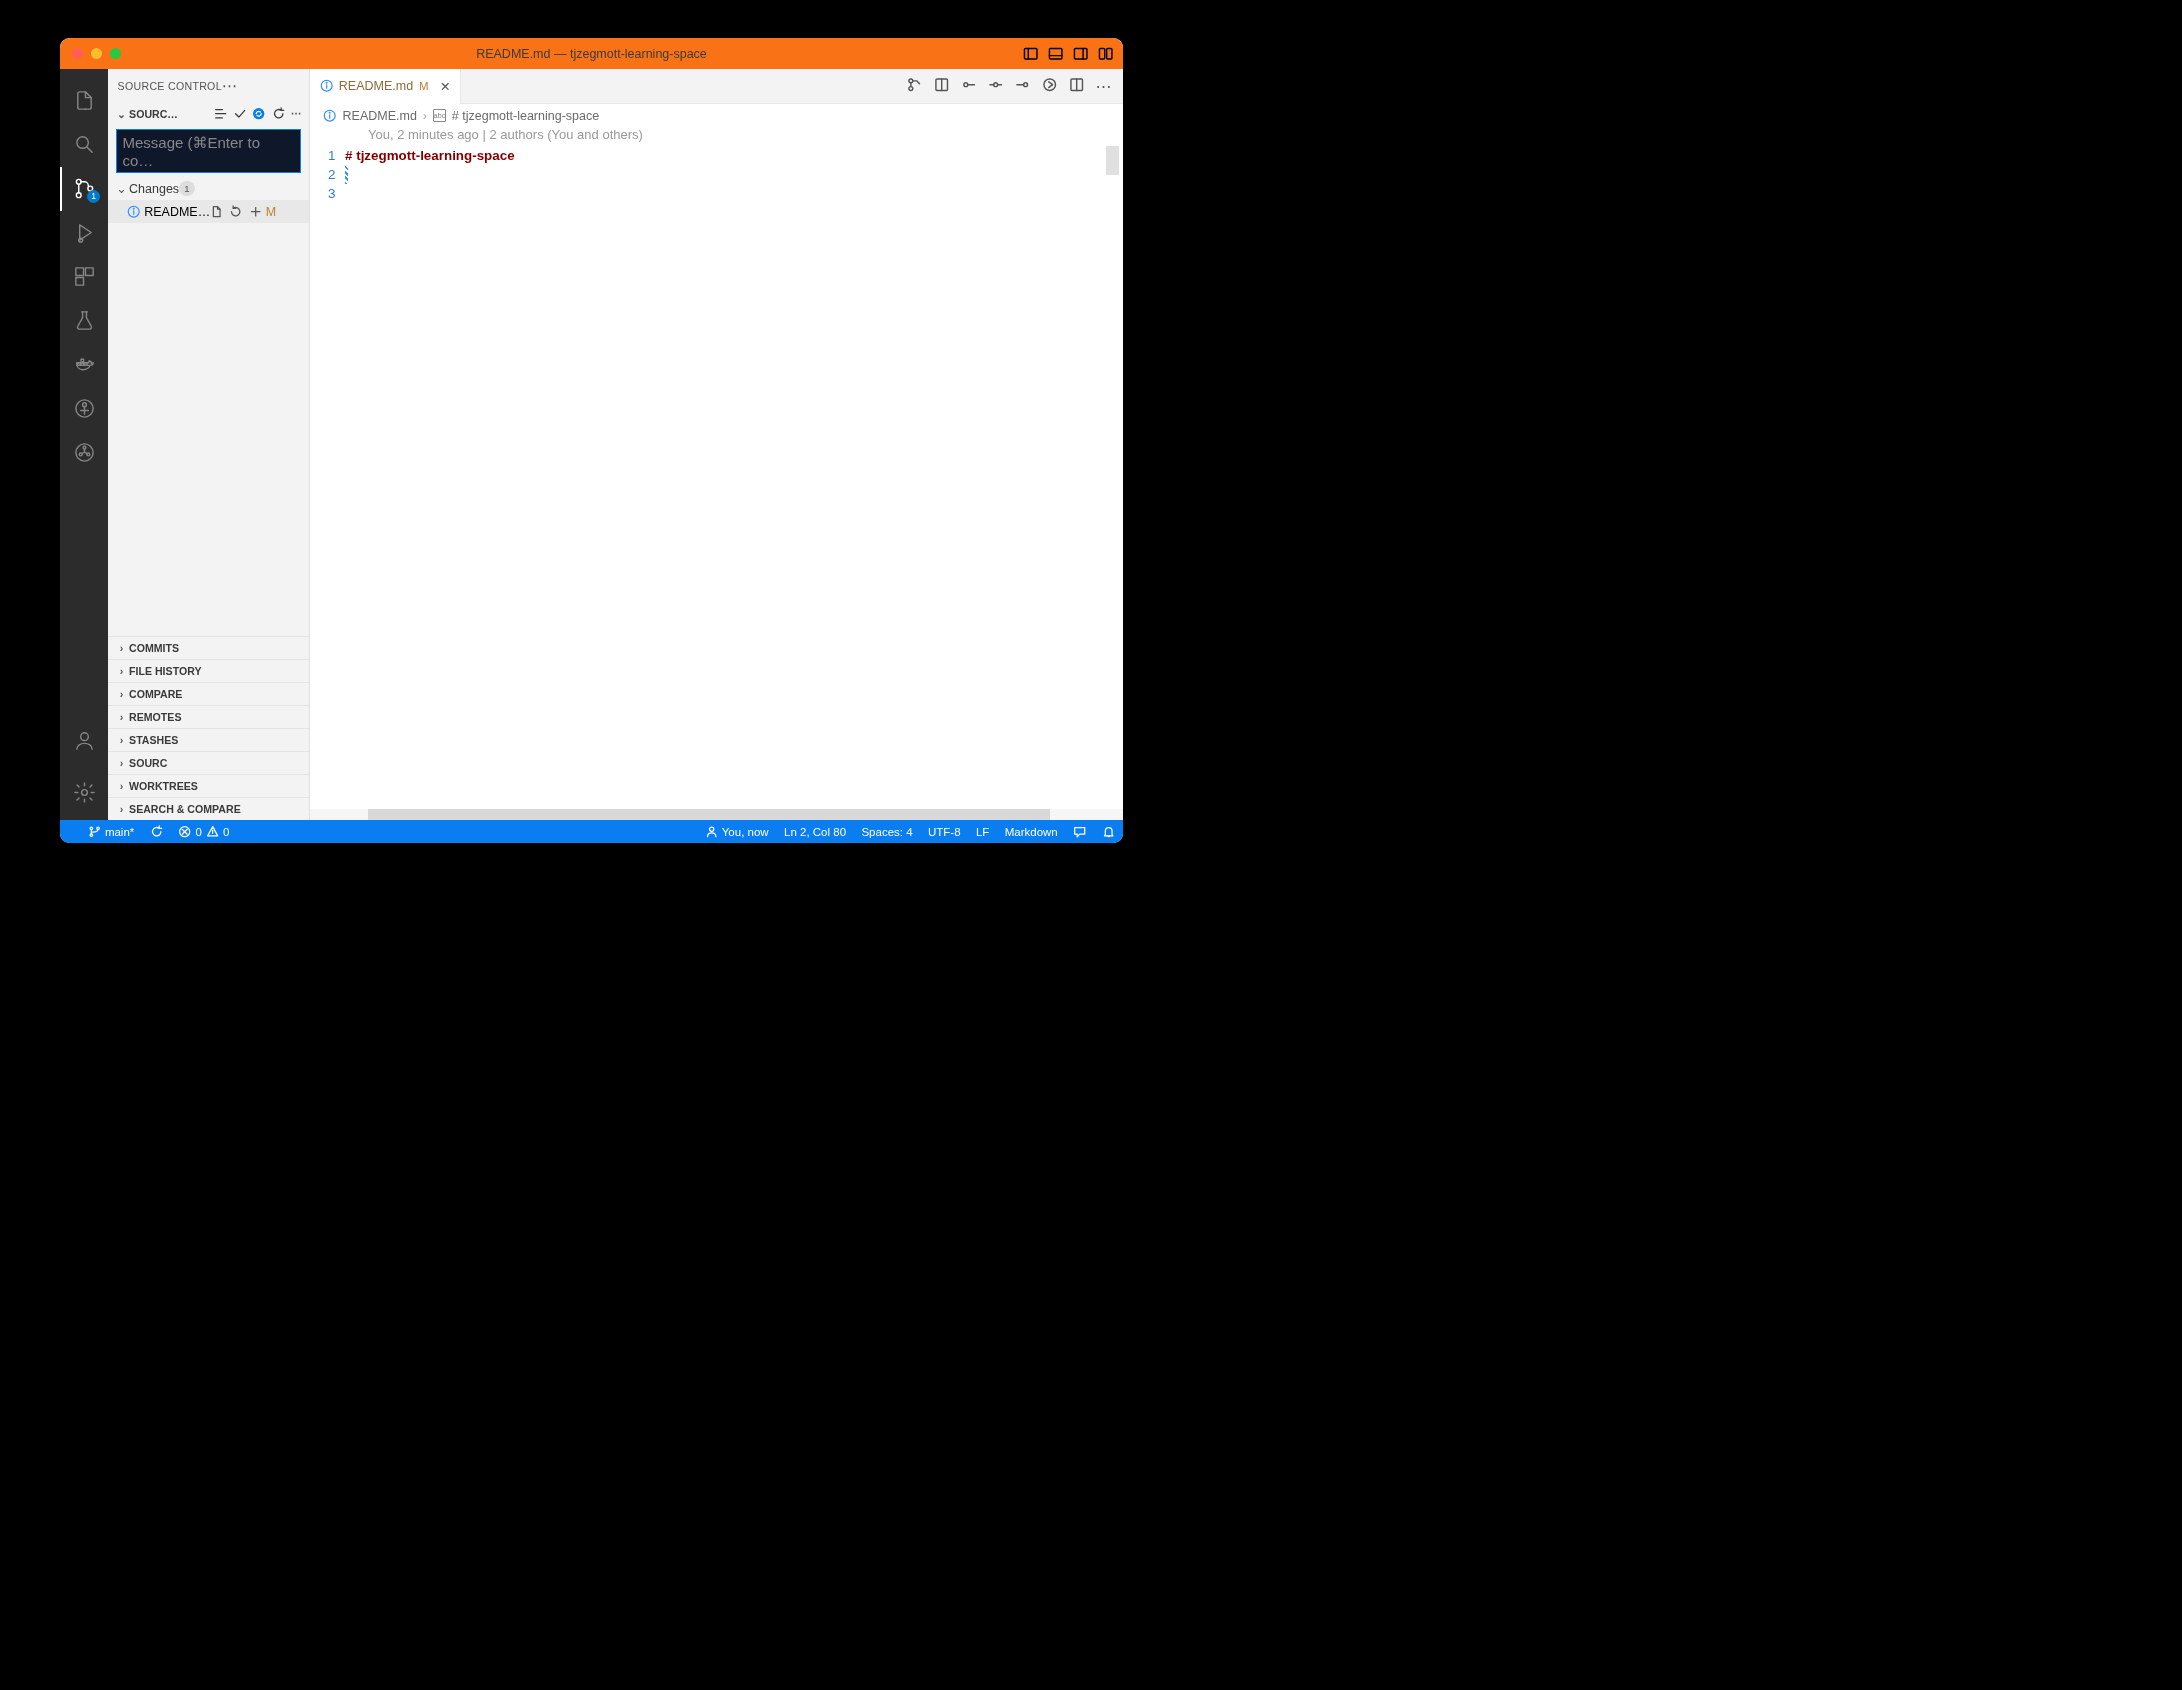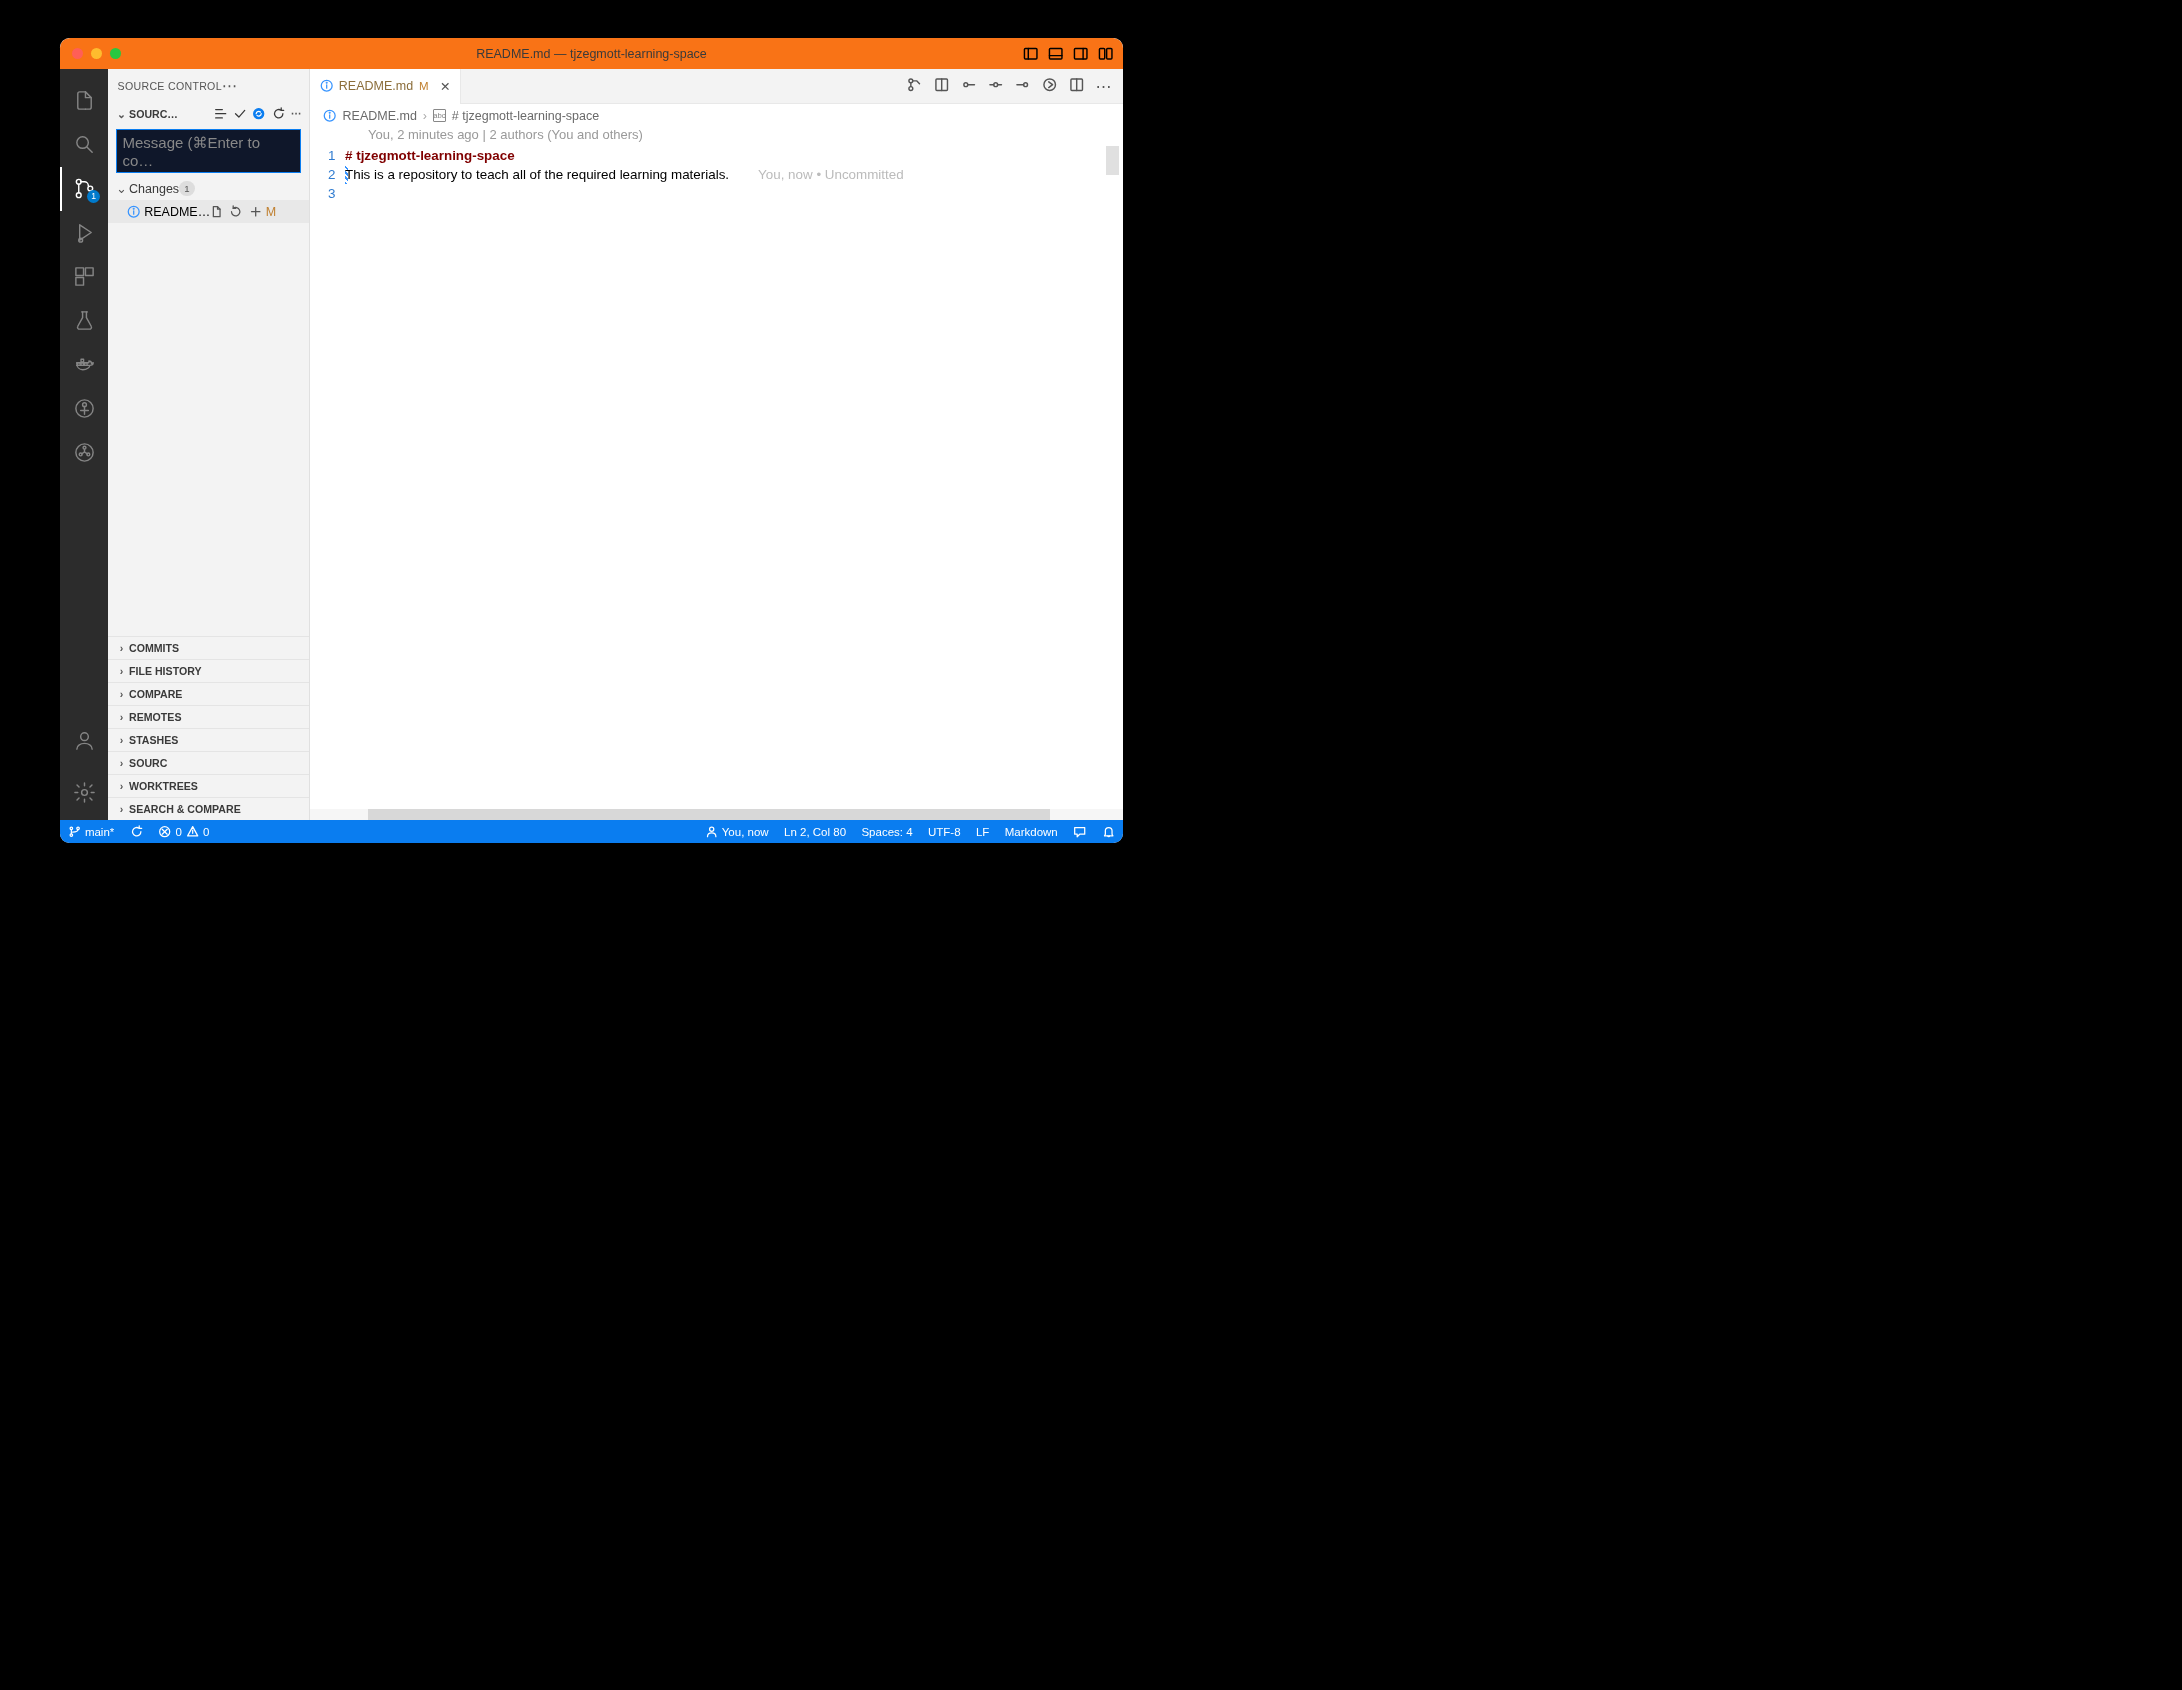--- a/index.html
+++ b/index.html
@@ -58,21 +58,21 @@
 .gutter{width:35px;text-align:right;padding-right:9.6px;color:#2f7bd0;user-select:none;}
 .gutter div{height:19px;line-height:19px;}
 .gut-mod{position:absolute;left:35px;top:19px;width:2.9px;height:19px;background:repeating-linear-gradient(45deg,#3794ff 0 1.9px,transparent 1.9px 3.8px);}
 .code-lines{flex:1;overflow:hidden;}
 .cl{height:19px;line-height:19px;white-space:pre;}
 .md-h1{color:#800000;font-weight:700;}
 .blame-inline{color:#bbb;margin-left:29px;}
 .minimap{position:absolute;right:3.8px;top:0;width:13.4px;height:29px;background:#e0e0e0;}
 .hscroll{height:11.5px;background:#f6f6f6;position:relative;}
 .hthumb{position:absolute;left:58px;width:682px;height:11.5px;top:0;background:#d8d8d8;}
-.statusbar{height:23px;background:#0a7df0;color:#fff;display:flex;align-items:center;font-size:11.5px;}
+.statusbar{height:23px;background:#0a7df0;color:#fff;display:flex;align-items:center;font-size:11.5px;padding-left:20px;}
 .sb-item{padding:0 7.7px;display:flex;align-items:center;gap:3.8px;height:23px;}
 .sb-item svg{width:13.4px;height:13.4px;}
 .sb-spacer2{flex:1;}
 svg{stroke:currentColor;fill:none;stroke-width:1.5;stroke-linecap:round;stroke-linejoin:round;}
 </style>
 </head>
 <body>
 
 <div class="window">
 
@@ -343,21 +343,20 @@
       <div class="blame-summary">You, 2 minutes ago | 2 authors (You and others)</div>
       <div class="code-area">
         <div class="gutter">
           <div>1</div>
             <div>2</div>
             <div>3</div>
         </div>
         <div class="gut-mod"></div>
         <div class="code-lines">
           <div class="cl"><span class="md-h1"># tjzegmott-learning-space</span></div>
-          <div class="cl"><span>This is a repository to teach all of the required learning materials.</span><span class="blame-inline">You, now • Uncommitted </span></div>
           <div class="cl"></div>
         </div>
         <div class="minimap"></div>
       </div>
       <div class="hscroll">
           <div class="hthumb"></div>
         </div>
     </div>
   </div>
 

